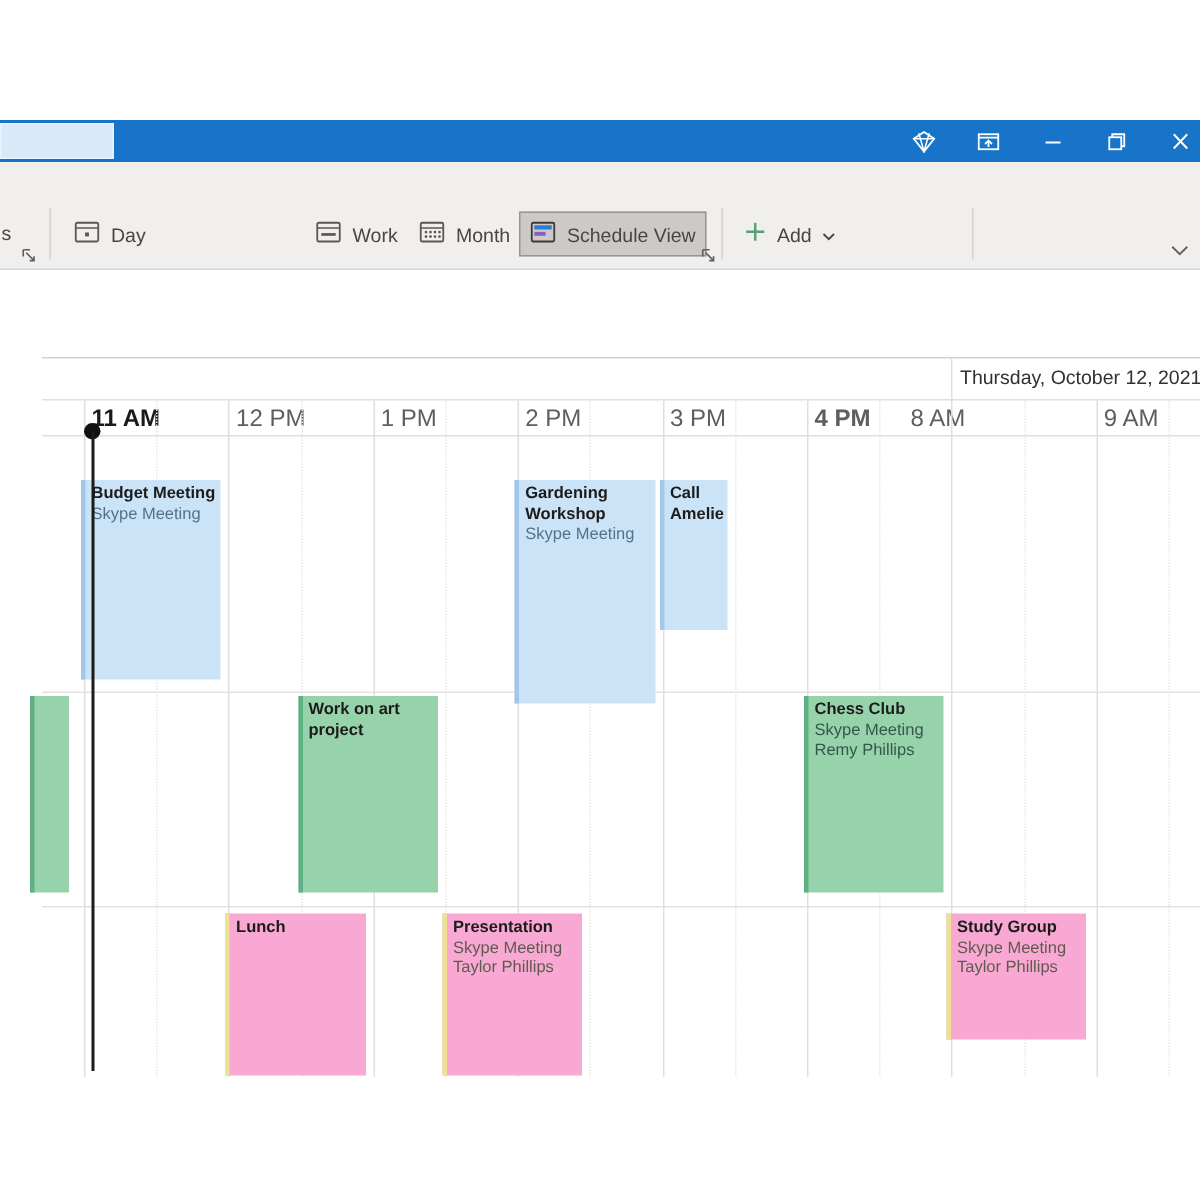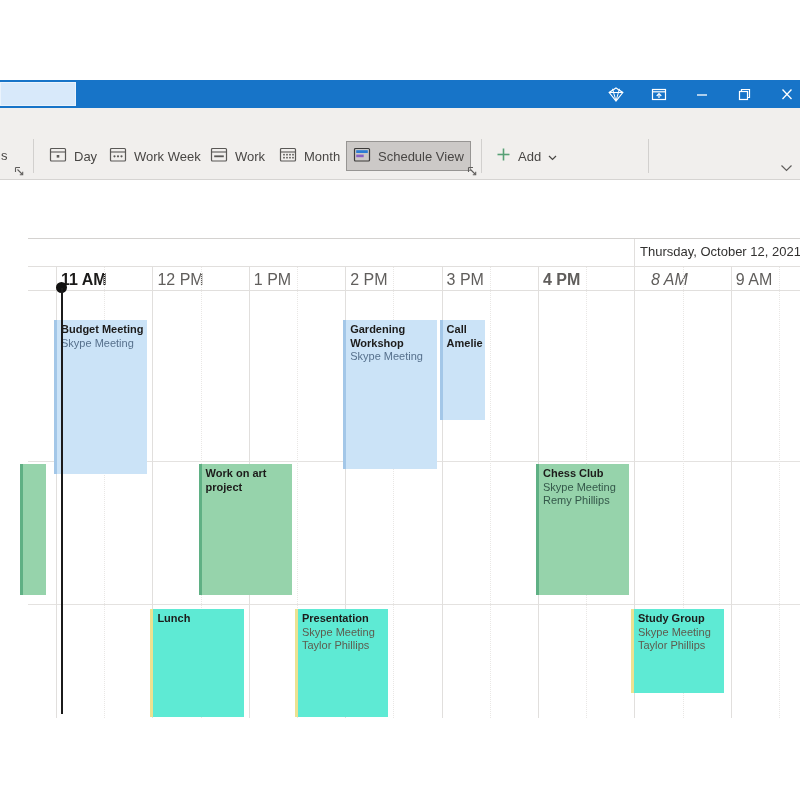--- a/index.html
+++ b/index.html
@@ -40,21 +40,21 @@
   .hl-row2 { top:223px; background:#e4e2e0; }
   .hl-row3 { top:366px; background:#e4e2e0; }
   .date-header { position:absolute; left:612px; top:6px; font-size:13px; color:#323130; white-space:nowrap; }
   .tick { position:absolute; top:33px; font-size:16px; color:#605e5c; white-space:nowrap; }
   .tick-now { color:#1b1a19; font-weight:700; }
   .vline { position:absolute; width:1px; background:#e1dfdd; }
   .vline.half { width:0; background:none; border-left:1px dotted #e9e7e5; }
   .event { position:absolute; border-left:3px solid; padding:3px 2px 2px 4px; font-size:11px; line-height:13.5px; overflow:hidden; cursor:pointer; }
   .event.blue   { background:#cbe3f7; border-color:#a3c7e8; }
   .event.green  { background:#96d3ab; border-color:#5fb084; }
-  .event.yellow { background:#5eead4; border-color:#ece291; }
+  .event.yellow { background:#f9a8d4; border-color:#ece291; }
   .ev-title { font-weight:700; color:#1c1b1a; }
   .event.blue  .ev-line { color:#56708c; }
   .event.green .ev-line { color:#34584a; }
   .event.yellow .ev-line { color:#5e5b4e; }
   .now-dot { position:absolute; left:28px; top:44px; width:11px; height:11px; border-radius:50%; background:#111; }
   .now-line { position:absolute; left:33px; top:50px; width:2px; height:426px; background:#1b1b1b; }
 </style>
 </head>
 <body>
 
@@ -111,32 +111,20 @@
     <span>
       <svg width="18" height="17" viewBox="0 0 18 17">
           <rect x="1.5" y="2.5" width="15" height="12.5" rx="1" fill="none" stroke="#5a5856" stroke-width="1.2"></rect>
           <line x1="1.5" y1="6" x2="16.5" y2="6" stroke="#5a5856" stroke-width="1.1"></line>
           <rect x="7.7" y="9" width="2.6" height="2.6" fill="#5a5856"></rect>
         </svg>
     </span>
     <span>Day</span>
   </button>
 
-  <button class="rb-btn" style="left:102px">
-    <span>
-      <svg width="18" height="17" viewBox="0 0 18 17">
-          <rect x="1.5" y="2.5" width="15" height="12.5" rx="1" fill="none" stroke="#5a5856" stroke-width="1.2"></rect>
-          <line x1="1.5" y1="6" x2="16.5" y2="6" stroke="#5a5856" stroke-width="1.1"></line>
-          <circle cx="5.5" cy="10.3" r="1.1" fill="#5a5856"></circle>
-          <circle cx="9" cy="10.3" r="1.1" fill="#5a5856"></circle>
-          <circle cx="12.5" cy="10.3" r="1.1" fill="#5a5856"></circle>
-        </svg>
-    </span>
-    <span>Work Week</span>
-  </button>
 
   <button class="rb-btn" style="left:203px">
     <span>
       <svg width="18" height="17" viewBox="0 0 18 17">
           <rect x="1.5" y="2.5" width="15" height="12.5" rx="1" fill="none" stroke="#5a5856" stroke-width="1.2"></rect>
           <line x1="1.5" y1="6" x2="16.5" y2="6" stroke="#5a5856" stroke-width="1.1"></line>
           <rect x="4.2" y="9.4" width="9.6" height="1.8" fill="#5a5856"></rect>
         </svg>
     </span>
     <span>Work</span>
@@ -287,40 +275,40 @@
     <div class="hline hl-row2"></div>
     <div class="hline hl-row3"></div>
     <div class="date-header">Thursday, October 12, 2021</div>
     <div id="grid">
         <div class="tick tick-now" style="left: 33px;">11 AM</div>
         <div class="tick" style="left: 129.4px;">12 PM</div>
         <div class="tick" style="left: 225.8px;">1 PM</div>
         <div class="tick" style="left: 322.2px;">2 PM</div>
         <div class="tick" style="left: 418.6px;">3 PM</div>
         <div class="tick" style="left: 515px; font-weight: bold;">4 PM</div>
-        <div class="tick" style="left: 623px; font-style: italic;">8 AM</div>
+        <div class="tick" style="left: 579px;">8 AM</div>
         <div class="tick" style="left: 707.8px;">9 AM</div>
         <div class="vline" style="left: 28px; top: 29px; height: 451px;"></div>
         <div class="vline half" style="left: 76.2px; top: 29px; height: 451px;"></div>
         <div class="vline" style="left: 124.4px; top: 29px; height: 451px;"></div>
         <div class="vline half" style="left: 172.6px; top: 29px; height: 451px;"></div>
         <div class="vline" style="left: 220.8px; top: 29px; height: 451px;"></div>
         <div class="vline half" style="left: 269px; top: 29px; height: 451px;"></div>
         <div class="vline" style="left: 317.2px; top: 29px; height: 451px;"></div>
         <div class="vline half" style="left: 365.4px; top: 29px; height: 451px;"></div>
         <div class="vline" style="left: 413.6px; top: 29px; height: 451px;"></div>
         <div class="vline half" style="left: 461.8px; top: 29px; height: 451px;"></div>
         <div class="vline" style="left: 510px; top: 29px; height: 451px;"></div>
         <div class="vline half" style="left: 558.2px; top: 29px; height: 451px;"></div>
         <div class="vline" style="left: 606.4px; top: 1px; height: 479px;"></div>
         <div class="vline half" style="left: 654.6px; top: 29px; height: 451px;"></div>
         <div class="vline" style="left: 702.8px; top: 29px; height: 451px;"></div>
         <div class="vline half" style="left: 751px; top: 29px; height: 451px;"></div>
         <div class="vline" style="left: 799.2px; top: 29px; height: 451px;"></div>
-        <div class="event blue" style="left: 26px; width: 93.4px; top: 82px; height: 154px;">
+        <div class="event blue" style="left: 26px; width: 93.4px; top: 82px; height: 133px;">
           <div class="ev-title">Budget Meeting</div>
           <div class="ev-line">Skype Meeting</div>
         </div>
         <div class="event blue" style="left: 315.2px; width: 93.4px; top: 82px; height: 149px;">
           <div class="ev-title">Gardening Workshop</div>
           <div class="ev-line">Skype Meeting</div>
         </div>
         <div class="event blue" style="left: 411.6px; width: 45.2px; top: 82px; height: 100px;">
           <div class="ev-title">Call Amelie</div>
         </div>

